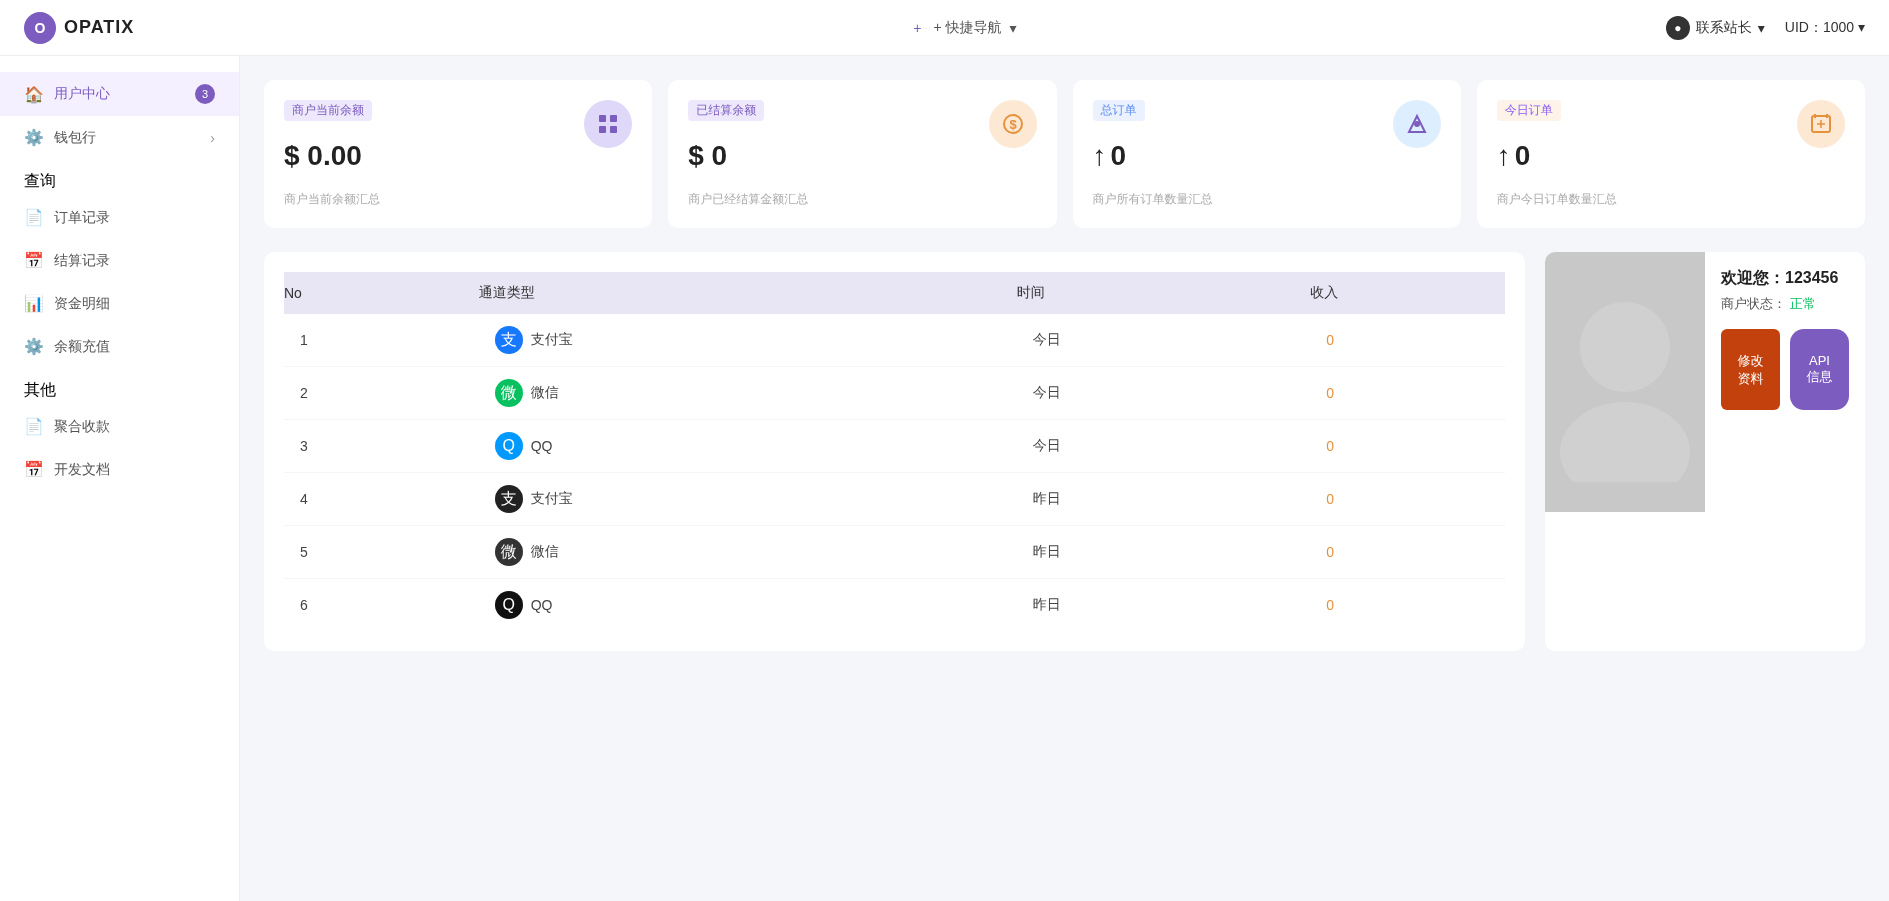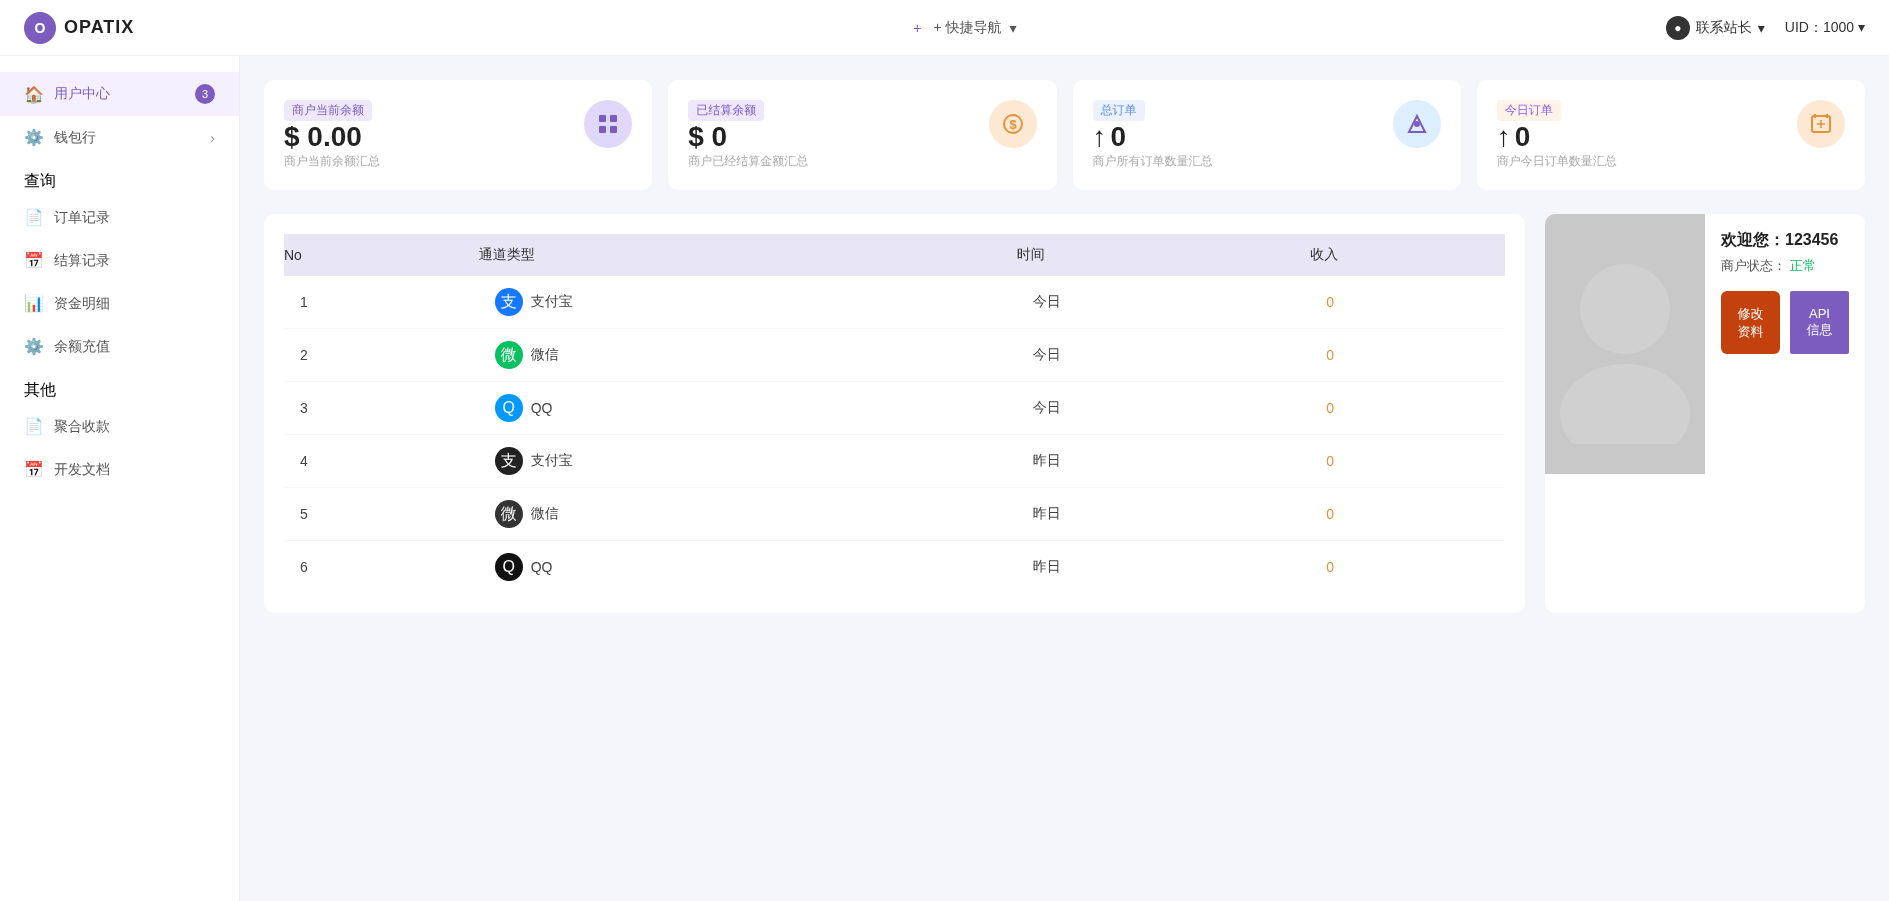--- a/index.html
+++ b/index.html
@@ -111,21 +111,21 @@
       grid-template-columns: repeat(4, 1fr);
       gap: 16px;
       margin-bottom: 24px;
     }
     .stat-card {
       background: #fff;
       border-radius: 10px;
       padding: 20px;
       display: flex;
       flex-direction: column;
-      gap: 0;
+      gap: 19px;
       position: relative;
     }
     .stat-tag {
       display: inline-block;
       padding: 2px 8px;
       border-radius: 4px;
       font-size: 12px;
       color: #7c5cbf;
       background: #ede8fb;
       width: fit-content;
@@ -250,22 +250,22 @@
       border-radius: 6px;
       padding: 8px 16px;
       font-size: 13px;
       cursor: pointer;
       flex: 1;
     }
     .btn-secondary {
       background: #7c5cbf;
       color: white;
       border: none;
-      border-radius: 2px;
-      padding: 15px 16px;
+      border-radius: 14px;
+      padding: 24px 16px;
       font-size: 13px;
       cursor: pointer;
       flex: 1;
     }
 
     .quick-nav-plus { color: #7c5cbf; margin-right: 4px; }
   </style>
 </head>
 <body>
 

